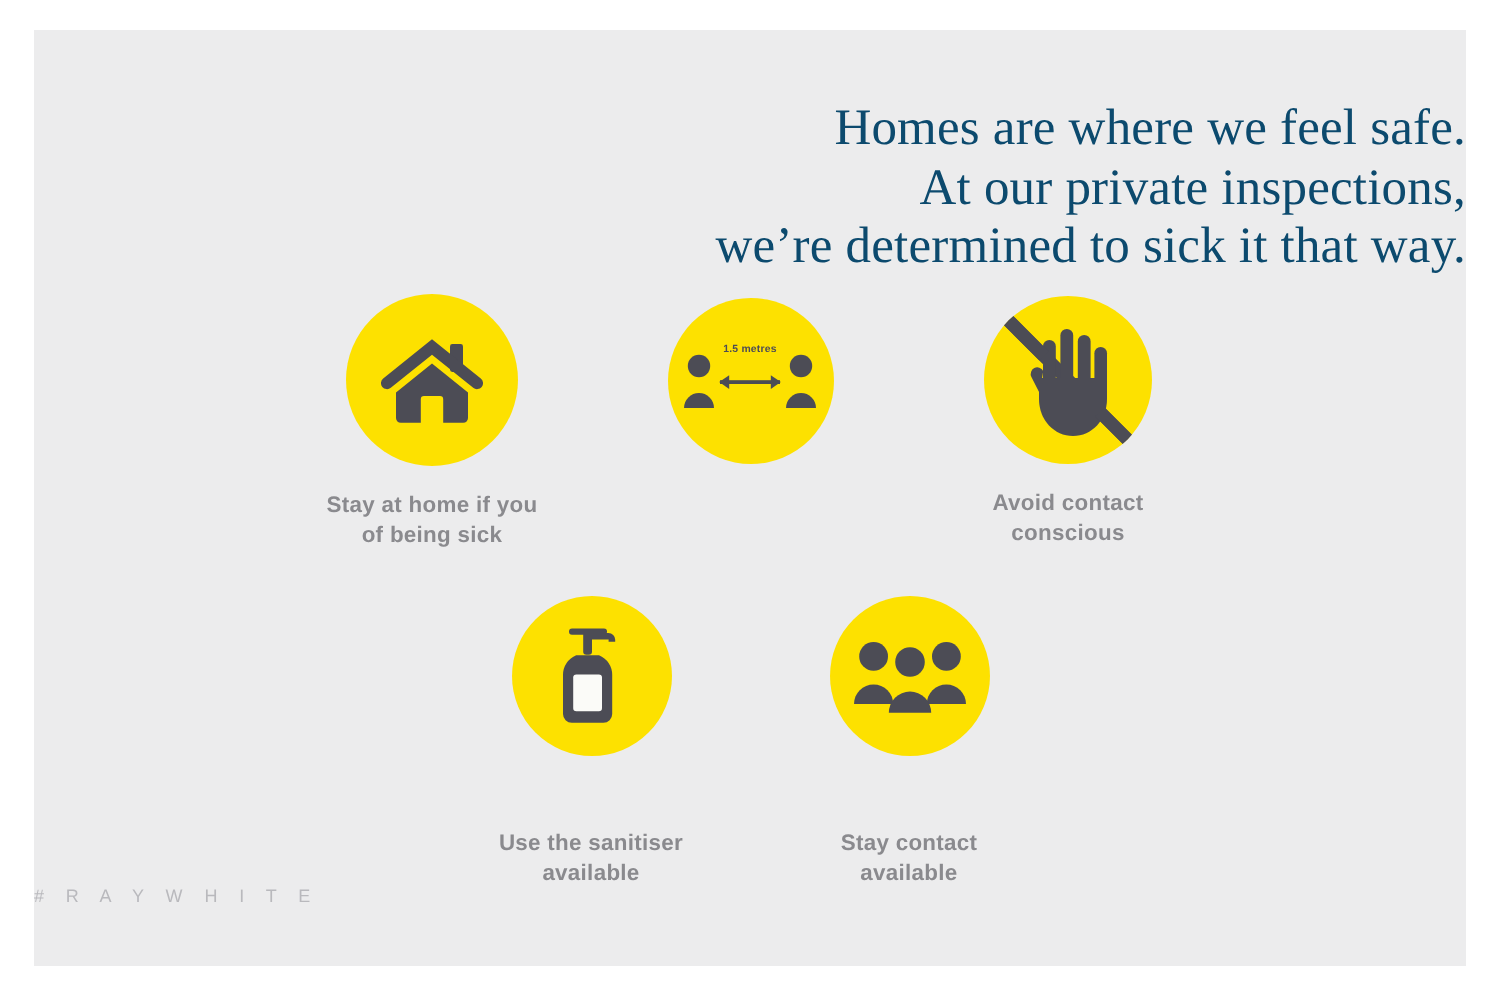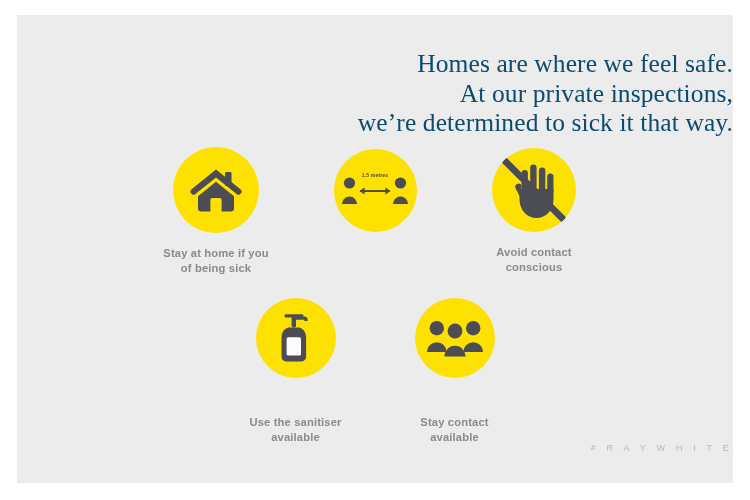--- a/index.html
+++ b/index.html
@@ -94,21 +94,21 @@
     color: #4c4c55;
     letter-spacing: 0.1px;
   }
 
   
   .footer {
     position: absolute;
     left: 0;
     top: 428px;
     width: 716px;
-    text-align: right;
+    text-align: left;
     font-size: 9px;
     letter-spacing: 4.2px;
     color: #b9b9bd;
   }
 </style>
 </head>
 <body>
 
 <div id="poster">
 

